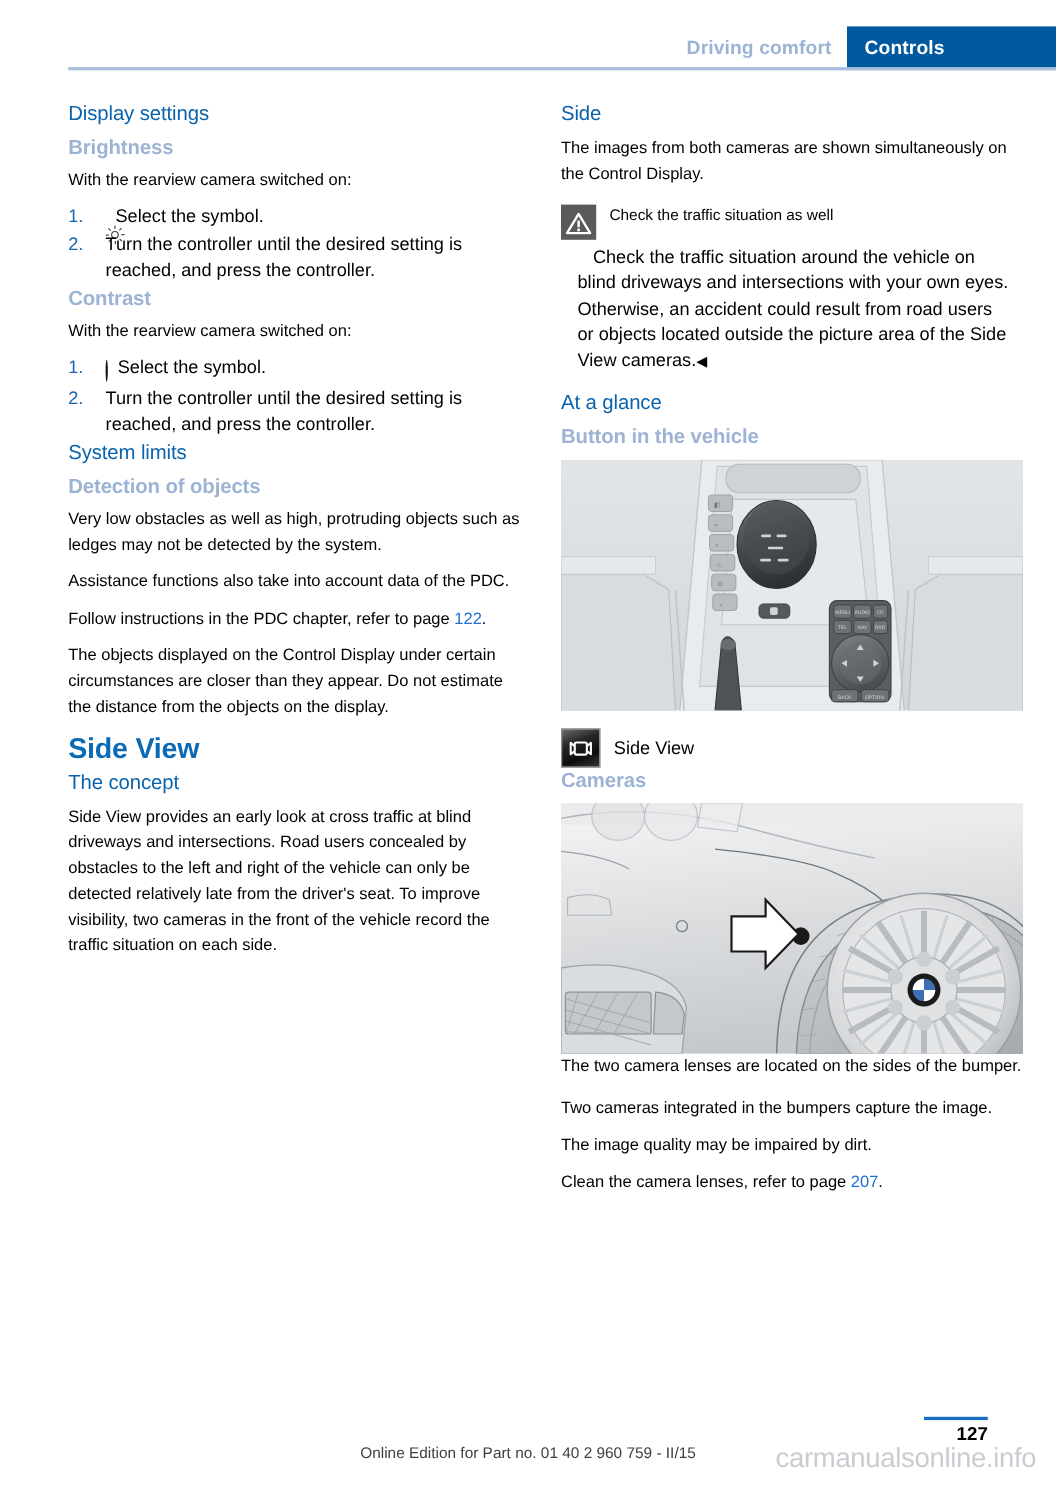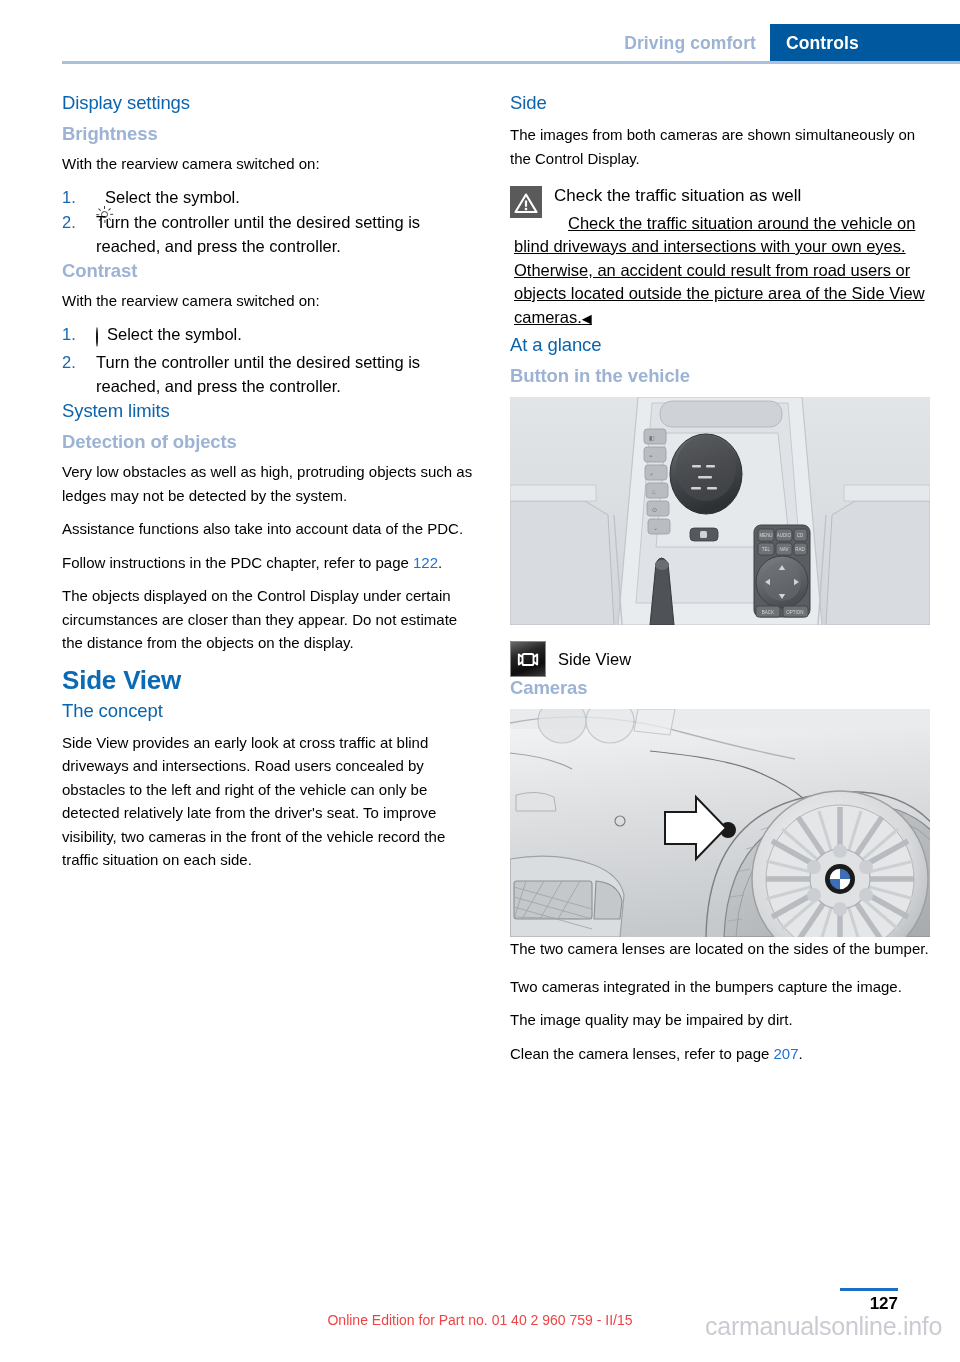--- a/index.html
+++ b/index.html
@@ -171,31 +171,30 @@
     background: #5a5a5a;
     margin: 2px 12px 0 0;
     position: relative;
   }
   .warn-icon .tri {
     position: absolute;
     left: 50%; top: 52%;
     transform: translate(-50%, -50%);
   }
   .warn-title {
-    font-size: 17px;
+    font-size: 14px;
     line-height: 23.5px;
     margin: 0;
     padding-left: 12px;
   }
   .warn-body {
     font-size: 16.5px;
     line-height: 23.5px;
-    margin: 4px;
+    margin: 15px;
     text-indent: 14px;
-    text-decoration: underline;
   }
   .warn-body .endmark { font-size: 13px; }
 
   
   .figure {
     width: 420px;
     height: 228px;
     margin: 10px 0 0 0;
     overflow: hidden;
     position: relative;
@@ -241,21 +240,21 @@
     font-weight: bold;
     text-align: right;
     width: 58px;
   }
   .footer-note {
     position: absolute;
     left: 0; right: 0;
     top: 42px;
     text-align: center;
     font-size: 14px;
-    color: #ef4444;
+    color: #404040;
   }
   .watermark {
     position: absolute;
     right: 18px;
     top: 42px;
     font-size: 25px;
     color: #c9ccd1;
     letter-spacing: -0.3px;
     font-family: "Liberation Sans", sans-serif;
   }

